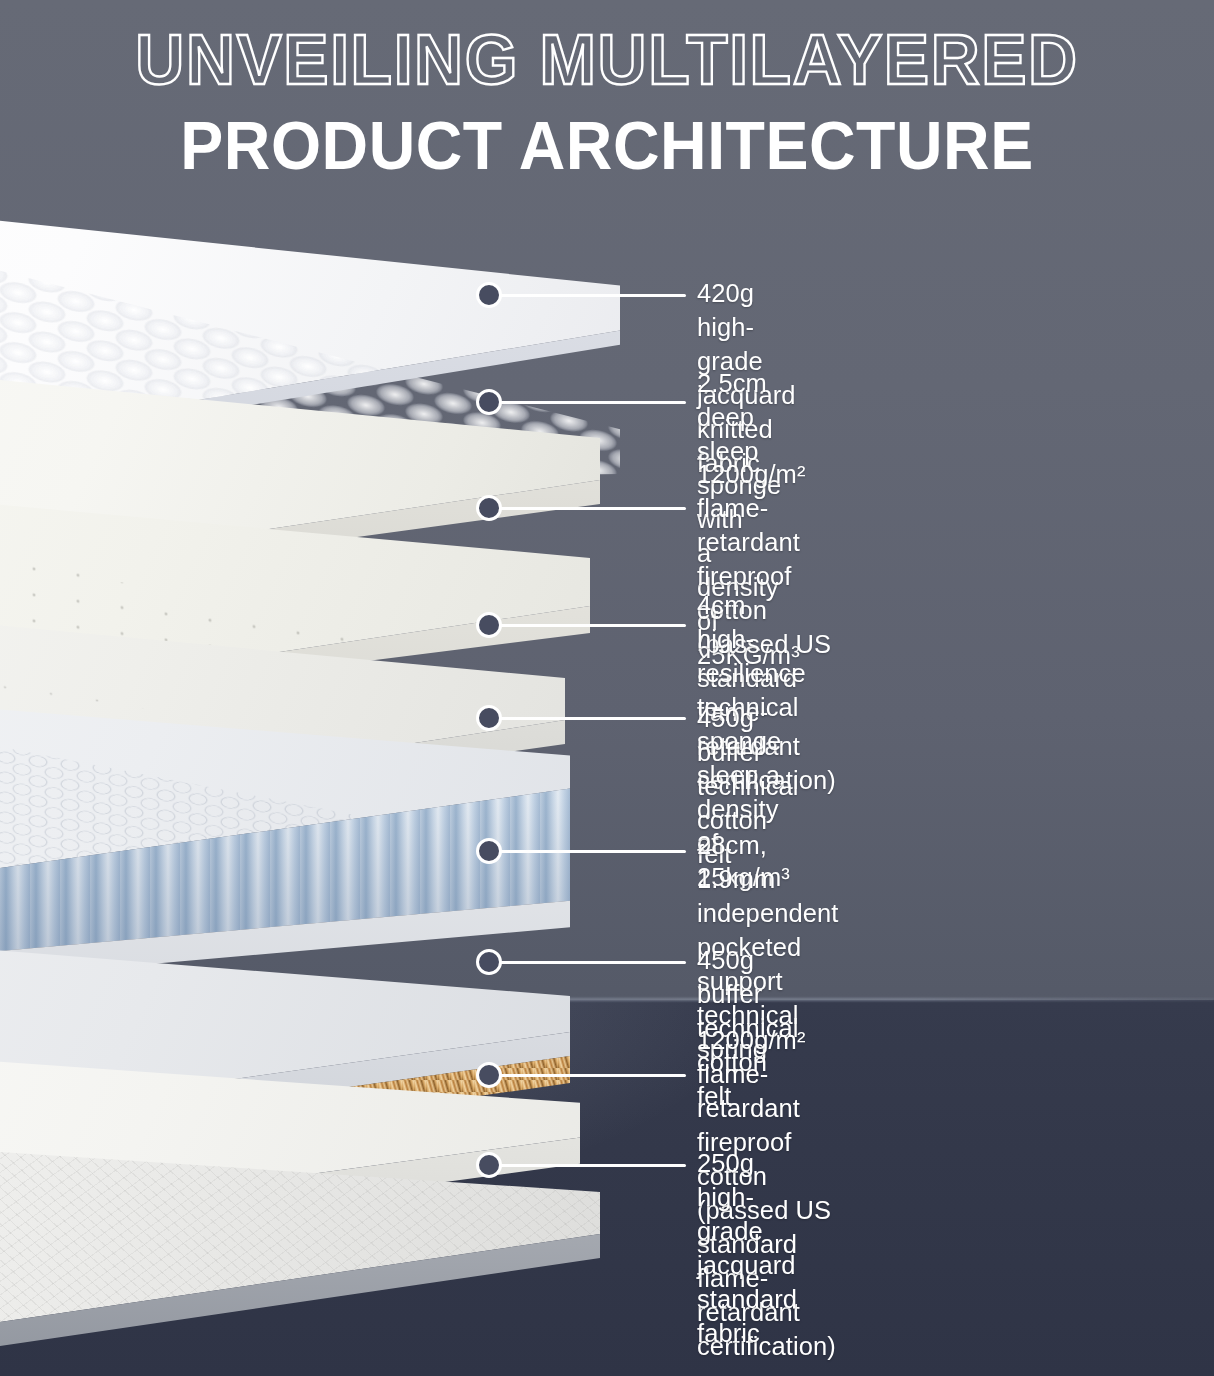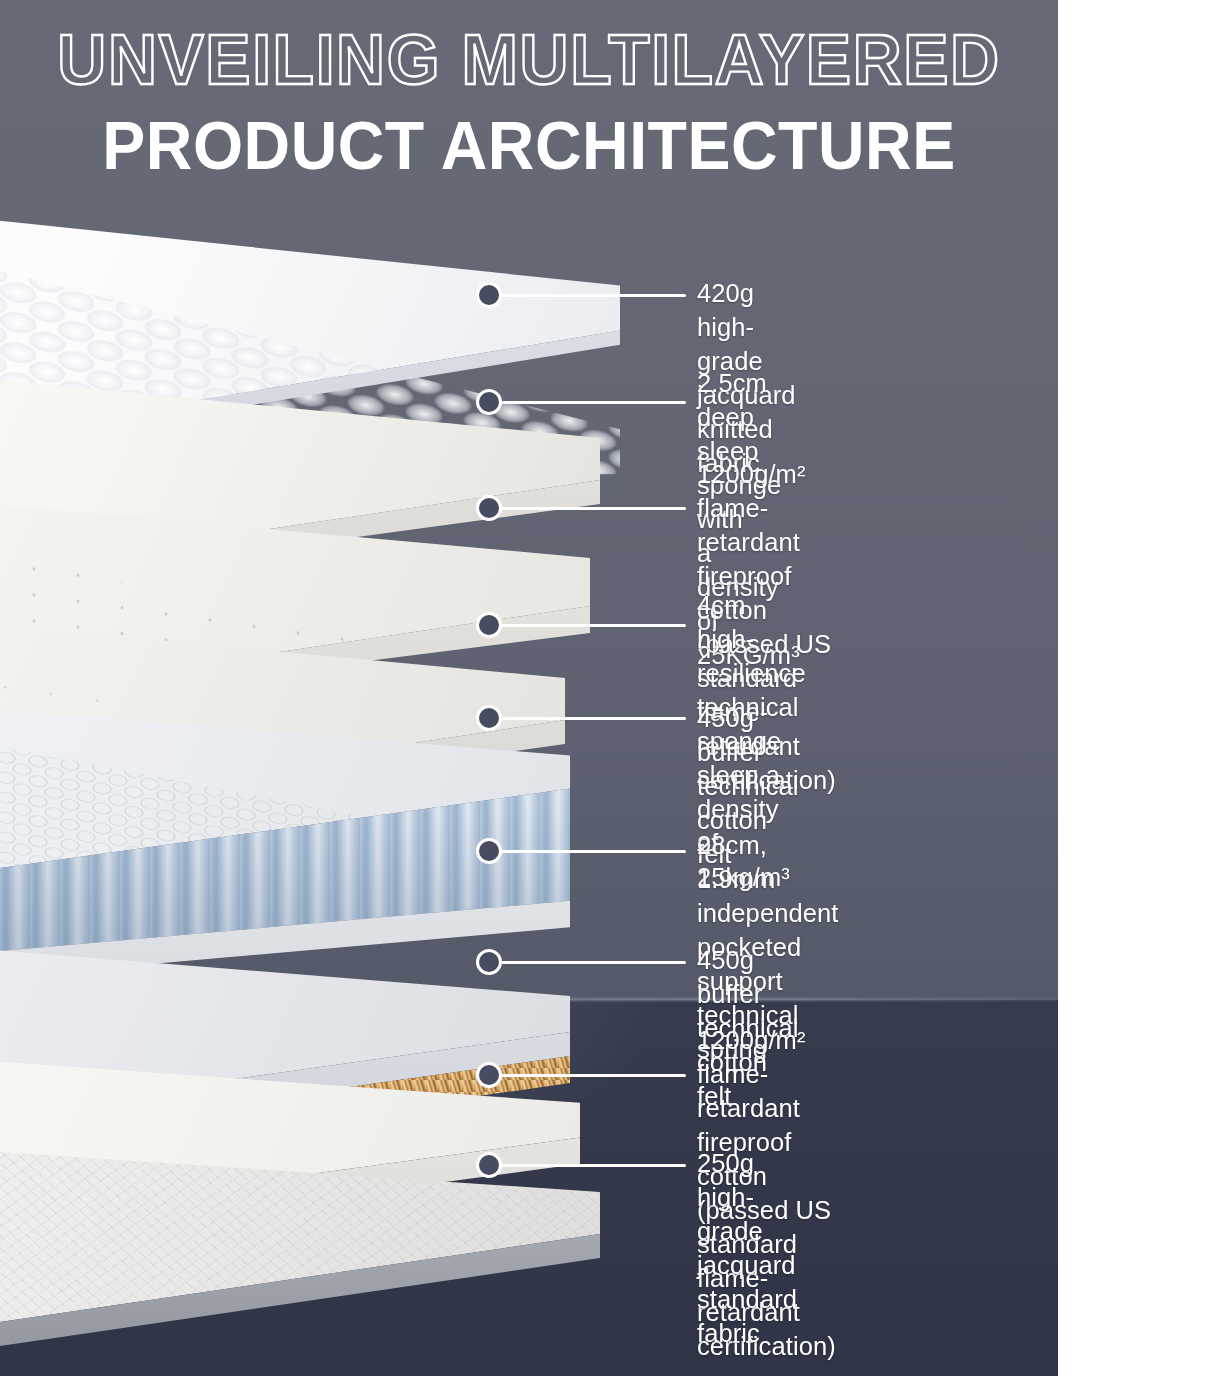--- a/index.html
+++ b/index.html
@@ -5,21 +5,21 @@
   * { margin:0; padding:0; box-sizing:border-box; }
 
   html, body {
     width:1214px; height:1376px;
     overflow:hidden;
     font-family:"Liberation Sans", sans-serif;
   }
 
   #page {
     position:relative;
-    width:1058px; height:1376px;
+    width:1214px; height:1376px;
     background:
       linear-gradient(180deg,
         #666a76 0%,
         #636774 28%,
         #5e6270 52%,
         #555a68 72%,
         #4a4f5e 88%,
         #43485a 100%);
     overflow:hidden;
   }

